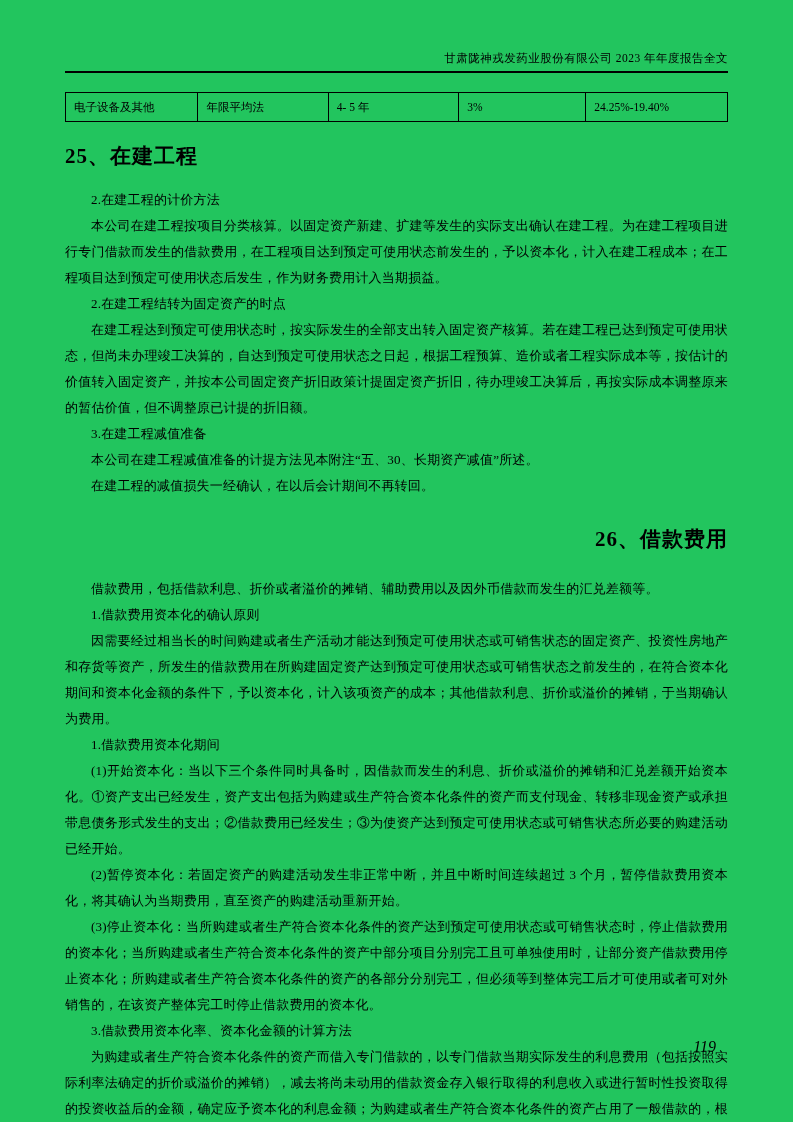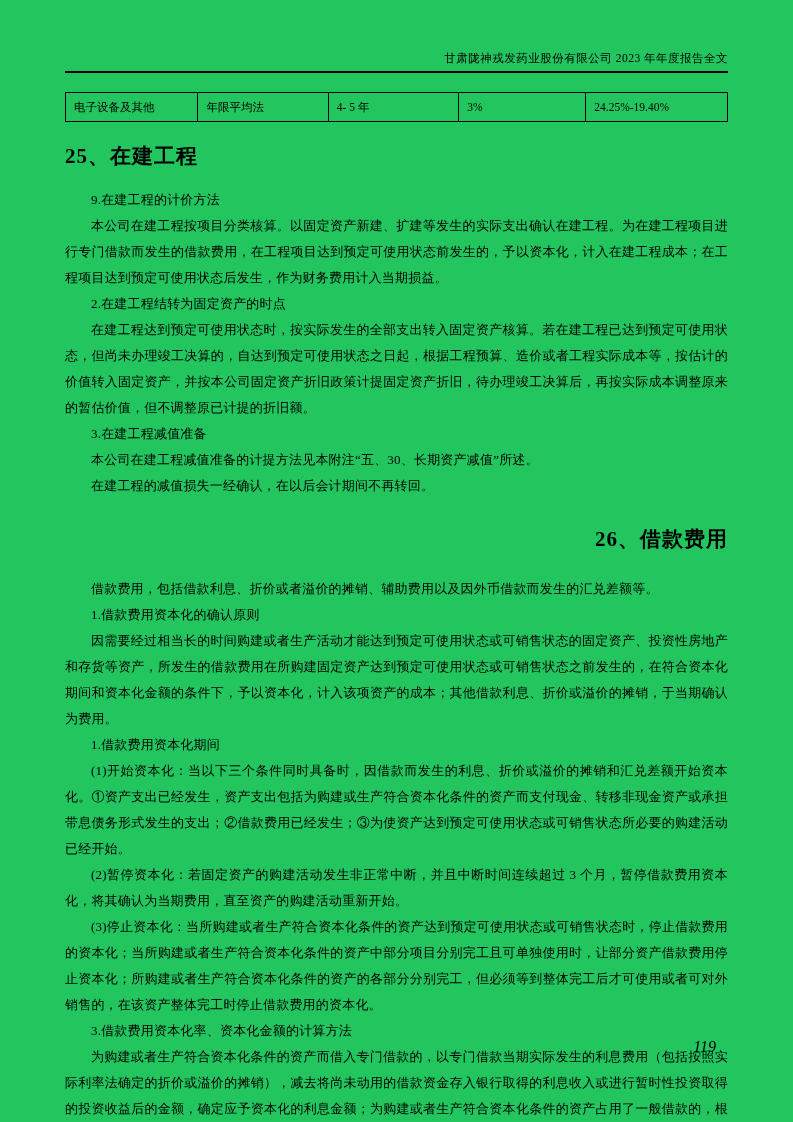--- a/index.html
+++ b/index.html
@@ -102,21 +102,21 @@
         <td>年限平均法</td>
         <td>4- 5 年</td>
         <td>3%</td>
         <td class="center">24.25%-19.40%</td>
       </tr>
     </tbody>
       </table>
 
     <h2 class="section-heading">25、在建工程</h2>
 
-    <p class="body-par">9.在建工程的计价方法</p>
+    <p class="body-par">2.在建工程的计价方法</p>
     <p class="body-par">本公司在建工程按项目分类核算。以固定资产新建、扩建等发生的实际支出确认在建工程。为在建工程项目进行专门借款而发生的借款费用，在工程项目达到预定可使用状态前发生的，予以资本化，计入在建工程成本；在工程项目达到预定可使用状态后发生，作为财务费用计入当期损益。</p>
     <p class="body-par">2.在建工程结转为固定资产的时点</p>
     <p class="body-par">在建工程达到预定可使用状态时，按实际发生的全部支出转入固定资产核算。若在建工程已达到预定可使用状态，但尚未办理竣工决算的，自达到预定可使用状态之日起，根据工程预算、造价或者工程实际成本等，按估计的价值转入固定资产，并按本公司固定资产折旧政策计提固定资产折旧，待办理竣工决算后，再按实际成本调整原来的暂估价值，但不调整原已计提的折旧额。</p>
     <p class="body-par">3.在建工程减值准备</p>
     <p class="body-par">本公司在建工程减值准备的计提方法见本附注“五、30、长期资产减值”所述。</p>
     <p class="body-par">在建工程的减值损失一经确认，在以后会计期间不再转回。</p>
 
     <h2 class="section-heading second">26、借款费用</h2>
 
     <p class="body-par">借款费用，包括借款利息、折价或者溢价的摊销、辅助费用以及因外币借款而发生的汇兑差额等。</p>

